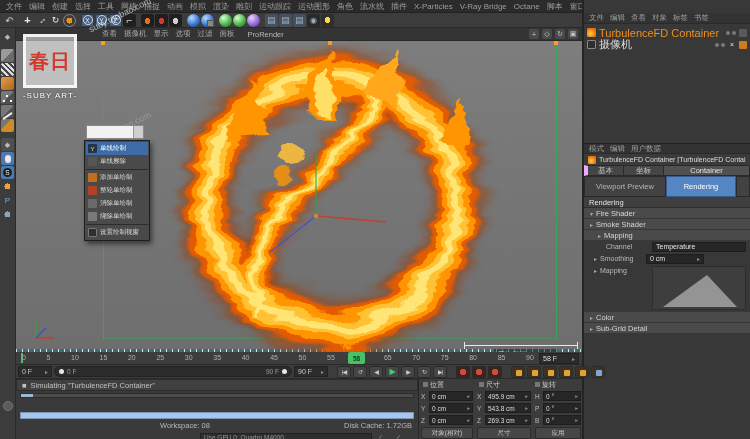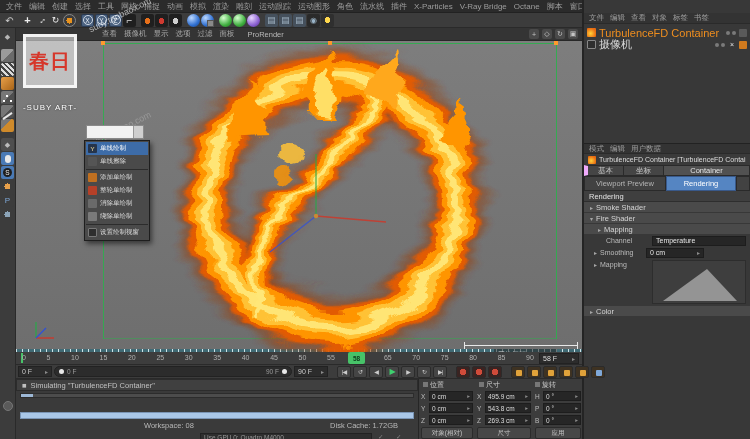--- a/index.html
+++ b/index.html
@@ -64,21 +64,21 @@
 #vp-controls span{width:10px;height:10px;background:#4a4a4a;border-radius:2px;color:#c5c5c5;font-size:7px;display:flex;align-items:center;justify-content:center}
 .gline{position:absolute;background:#2fae4e;opacity:.9;z-index:2}
 .handle{position:absolute;width:4px;height:4px;background:#ff9a2e;z-index:3}
 #scalebar{position:absolute;left:448px;top:317px;width:114px;height:1px;background:#e8e8e8;z-index:4}
 #scalebar::before,#scalebar::after{content:"";position:absolute;top:-3px;width:1px;height:7px;background:#e8e8e8}
 #scalebar::before{left:0}#scalebar::after{right:0}
 #gridlabel{position:absolute;left:478px;top:321px;padding:1px 4px;background:rgba(35,35,35,.55);color:#ddd;font-size:7px;z-index:4;white-space:nowrap}
 
 #wm-logo{position:absolute;left:4px;top:6px;width:60px;z-index:32;text-align:center}
 #wm-box{width:54px;height:54px;margin:0 auto;border:3px solid rgba(255,255,255,.85);background:rgba(248,248,248,.55);display:flex;align-items:center;justify-content:center;font-size:20px;font-weight:bold;color:#d6372b;letter-spacing:1px}
-#wm-sub{margin-top:15px;color:#fff;font-size:8px;letter-spacing:1px;text-shadow:0 0 2px #333;white-space:nowrap}
+#wm-sub{margin-top:3px;color:#fff;font-size:8px;letter-spacing:1px;text-shadow:0 0 2px #333;white-space:nowrap}
 .wm-url{position:absolute;color:#fff;font-size:9px;transform:rotate(-26deg);white-space:nowrap;z-index:33}
 
 #popup-field{position:absolute;left:70px;top:97px;width:58px;height:14px;background:#f2f2f2;border:1px solid #8a8a8a;z-index:40;display:flex}
 #popup-field input{flex:1;border:none;background:transparent;font-size:7px;min-width:0}
 #popup-field i{width:10px;background:#cfcfcf;border-left:1px solid #9a9a9a}
 #popup-menu{position:absolute;left:68px;top:112px;width:66px;background:#4a4a4a;border:1px solid #1e1e1e;box-shadow:2px 3px 5px rgba(0,0,0,.5);z-index:40;padding:1px}
 .pm-row{height:13px;display:flex;align-items:center;gap:3px;padding:0 2px;color:#dcdcdc;font-size:6.5px;white-space:nowrap}
 .pm-row.hl{background:#3d6ca8;color:#fff}
 .pm-ic{width:9px;height:9px;flex:none;border-radius:1px;display:flex;align-items:center;justify-content:center;font-size:6px;color:#ffe8a0}
 .pm-sep{height:1px;background:#2c2c2c;margin:1px 0}
@@ -105,21 +105,21 @@
 #am{position:absolute;left:0;top:143px;width:100%}
 #am-menu{height:11px;background:#333;border-top:1px solid #222;border-bottom:1px solid #2a2a2a;display:flex;align-items:center;gap:6px;padding:0 5px}
 #am-menu span{font-size:7.5px;color:#9d9d9d}
 #am-title{height:11px;display:flex;align-items:center;gap:3px;padding:0 4px;background:#3a3a3a}
 #am-title .fic{width:8px;height:8px;border-radius:1px;background:radial-gradient(circle at 40% 60%,#ffd23b,#e86a10 70%);flex:none}
 #am-title span{font-size:7px;color:#ddd;white-space:nowrap;overflow:hidden}
 #am-tabs{height:11px;display:flex}
 #am-tabs div{background:#454545;border:1px solid #2a2a2a;border-left:none;color:#c5c5c5;font-size:7.5px;display:flex;align-items:center;justify-content:center}
 #am-tabs div:first-child{border-left:4px solid #f0abfc}
 #am-tabs .t-sel{background:#515151;color:#e5e5e5}
-#am-subtabs{height:15px;display:flex;background:#0c4a6e}
+#am-subtabs{height:21px;display:flex;background:#0c4a6e}
 #am-subtabs div{font-size:7.5px;display:flex;align-items:center;justify-content:center;border:1px solid #2a2a2a;background:#424242;color:#b5b5b5}
 #am-subtabs .s-sel{background:#5585c2;color:#fff;border-color:#39598a}
 #am-header{height:11px;background:#3f3f3f;border-bottom:1px solid #2e2e2e;display:flex;align-items:center;padding:0 5px;font-size:7.5px;color:#e2e2e2}
 .sec{height:10px;background:#4a4a4a;margin-bottom:1px;display:flex;align-items:center;font-size:7.5px;color:#d5d5d5}
 .sec::before{content:"▸";color:#a5a5a5;font-size:6px;margin:0 3px}
 .sec.open::before{content:"▾"}
 .ind1{padding-left:3px}.ind2{padding-left:11px}
 .prow{height:11px;display:flex;align-items:center;font-size:7px;color:#bbb;padding-left:22px;margin-bottom:1px}
 .prow .plbl{width:46px;flex:none}
 .pfield{background:#262626;border:1px solid #1d1d1d;color:#e4e4e4;height:10px;display:flex;align-items:center;padding:0 3px;font-size:7px}
@@ -157,22 +157,22 @@
 #status{position:absolute;left:16px;top:379px;width:402px;height:60px;background:#3a3a3a}
 #st1{position:absolute;left:0;top:0;width:100%;height:12px;background:#404040;border:1px solid #2c2c2c;display:flex;align-items:center;gap:4px;padding:0 5px;color:#c0c0c0;font-size:7.5px}
 #st2{position:absolute;left:4px;top:14px;width:394px;height:5px;background:#4c4c4c;border:1px solid #2c2c2c}
 #st2 i{display:block;width:12px;height:100%;background:#9db8d6}
 #st3{position:absolute;left:0;top:21px;width:100%;height:11px;color:#b8b8b8;font-size:7.5px}
 #st3 .f1{position:absolute;left:5px}
 #st3 .f2{position:absolute;left:176px}
 #st3 .f3{position:absolute;left:318px}
 #st4{position:absolute;left:4px;top:33px;width:394px;height:7px;background:#a9c7e8;border:1px solid #7a95b5}
 #st5{position:absolute;left:0;top:42px;width:100%;height:10px;color:#b8b8b8;font-size:7.5px}
-#st5 .w{position:absolute;left:128px}
-#st5 .d{position:absolute;right:20px}
+#st5 .w{position:absolute;left:144px}
+#st5 .d{position:absolute;right:6px}
 #st6{position:absolute;left:0;top:53px;width:100%;height:7px;overflow:hidden}
 #gpu-dd{position:absolute;left:184px;top:1px;width:172px;height:10px;background:#2e2e2e;border:1px solid #222;color:#999;font-size:6.5px;padding:0 3px;white-space:nowrap}
 #st6 .chk{position:absolute;top:1px;color:#8a8a8a;font-size:6.5px}
 
 #coords{position:absolute;left:418px;top:379px;width:164px;height:60px;background:#3c3c3c;border-left:1px solid #262626}
 .chead{position:absolute;top:1px;height:9px;display:flex;align-items:center;gap:2px;font-size:7px;color:#cfcfcf}
 .chead i{width:5px;height:5px;background:#777}
 .crow{position:absolute;height:10px;display:flex;align-items:center;gap:2px}
 .crow b{font-weight:normal;font-size:6.5px;color:#bbb;width:6px;flex:none}
 .cfield{flex:1;height:10px;background:#262626;border:1px solid #1d1d1d;color:#ddd;font-size:6.5px;display:flex;align-items:center;padding:0 2px}
@@ -435,25 +435,25 @@
       <div class="t-sel" style="flex:1">Container</div>
     </div>
     <div id="am-subtabs">
       <div style="width:82px">Viewport Preview</div>
       <div class="s-sel" style="width:70px">Rendering</div>
       <div style="flex:1"></div>
     </div>
     <div id="am-header">
       <span>Rendering</span>
     </div>
+    <div class="sec ind1 open">
+        <span>Fire Shader</span>
+      </div>
     <div class="sec ind1">
         <span>Smoke Shader</span>
-      </div>
-    <div class="sec ind1 open">
-        <span>Fire Shader</span>
       </div>
     <div class="sec ind2">
         <span>Mapping</span>
       </div>
     <div class="prow">
       <span class="plbl">Channel</span>
       <span class="pfield" style="flex:1;margin-right:4px">
           <span>Temperature</span>
         </span>
     </div>
@@ -467,20 +467,23 @@
     <div id="map-row">
       <span class="plbl2">Mapping</span>
       <div id="map-graph">
         <svg width="92" height="42" viewBox="0 0 92 42">
             <polygon points="10,40 54,8 84,40" fill="#9d9d9d" opacity="0.9"></polygon>
           </svg>
       </div>
     </div>
     <div class="sec ind1">
         <span>Color</span>
+      </div>
+    <div class="sec ind1">
+        <span>Sub-Grid Detail</span>
       </div>
   </div>
 </div>
 
 <div id="cache-strip"></div>
 <div id="ruler">
   <div id="zero-key"></div>
   <div id="ticks">
     <span>0</span>
       <span>5</span>

